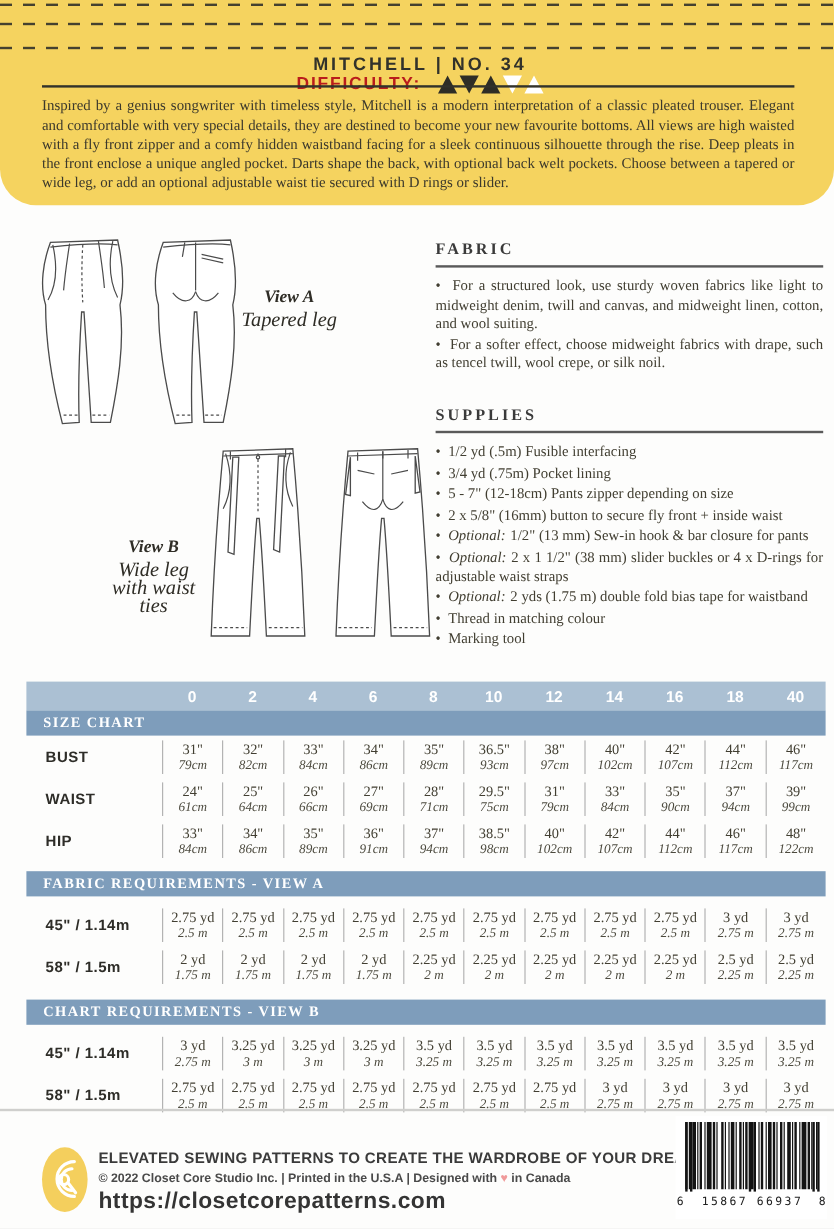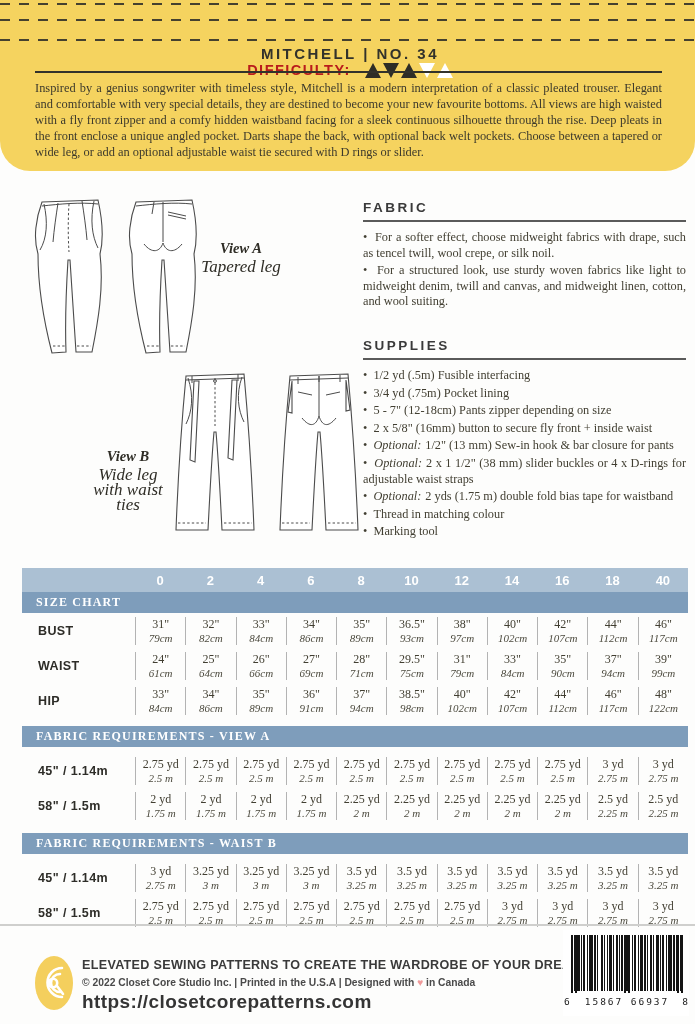--- a/index.html
+++ b/index.html
@@ -38,21 +38,21 @@
   .view-label .vc{font-style:italic;font-size:17px;line-height:15px;margin-top:2px;}
   .illus-a{left:26px;top:192px;}
   .label-a{left:197px;top:240px;width:88px;}
   .illus-b{left:170px;top:366px;}
   .label-b{left:82px;top:448px;width:92px;}
 
   
   .txt-col{position:absolute;left:363px;width:323px;}
   .col-fabric{top:200px;}
   .col-supplies{top:338px;}
-  .sec-head{font-family:Liberation Sans, sans-serif;font-weight:bold;font-size:13.5px;
+  .sec-head{font-family:Liberation Serif, serif;font-weight:bold;font-size:13.5px;
             letter-spacing:2.5px;color:#3a3a3a;padding-bottom:5px;border-bottom:2px solid #5a5a5a;
             margin-bottom:8px;}
   .bullets{margin:0;padding:0;list-style:none;font-size:12.3px;line-height:15.6px;color:#413e31;}
   .bullets li{margin-bottom:2px;text-align:justify;}
   .bullets li::before{content:"•\00a0\00a0";}
   .opt{font-style:italic;}
   .opt:not(:empty){margin-right:4px;}
 
   
   .tables{position:absolute;left:22px;top:568px;width:666px;font-size:12px;color:#413e31;}
@@ -179,22 +179,22 @@
   </div>
   <div class="view-label label-b">
     <div class="vn">View B</div>
     <div class="vc">Wide leg with waist ties</div>
   </div>
 
   <div class="txt-col col-fabric">
     <div class="sec-head">FABRIC</div>
     <ul class="bullets">
 
-    <li>For a softer effect, choose midweight fabrics with drape, such as tencel twill, wool crepe, or silk noil.</li>
-        <li>For a structured look, use sturdy woven fabrics like light to midweight denim, twill and canvas, and midweight linen, cotton, and wool suiting.</li>
+    <li>For a structured look, use sturdy woven fabrics like light to midweight denim, twill and canvas, and midweight linen, cotton, and wool suiting.</li>
+        <li>For a softer effect, choose midweight fabrics with drape, such as tencel twill, wool crepe, or silk noil.</li>
       </ul>
   </div>
 
   <div class="txt-col col-supplies">
     <div class="sec-head">SUPPLIES</div>
     <ul class="bullets">
 
         <li><span class="opt"></span><span>1/2 yd (.5m) Fusible interfacing</span></li>
 
         <li><span class="opt"></span><span>3/4 yd (.75m) Pocket lining</span></li>
@@ -477,21 +477,21 @@
             <div class="ccm">2.25 m</div>
           </div>
           <div class="cell">
             <div class="cin">2.5 yd</div>
             <div class="ccm">2.25 m</div>
           </div>
         </div>
     </div>
 
     <div class="gap10"></div>
-    <div class="band-title">FABRIC REQUIREMENTS - WAIST B</div>
+    <div class="band-title">CHART REQUIREMENTS - VIEW B</div>
     <div class="gap6"></div>
     <div class="req-rows">
       <div class="grid12 trow">
 
         <div class="rlabel">45" / 1.14m</div>
       <div class="cell">
             <div class="cin">3 yd</div>
             <div class="ccm">2.75 m</div>
           </div>
           <div class="cell">

